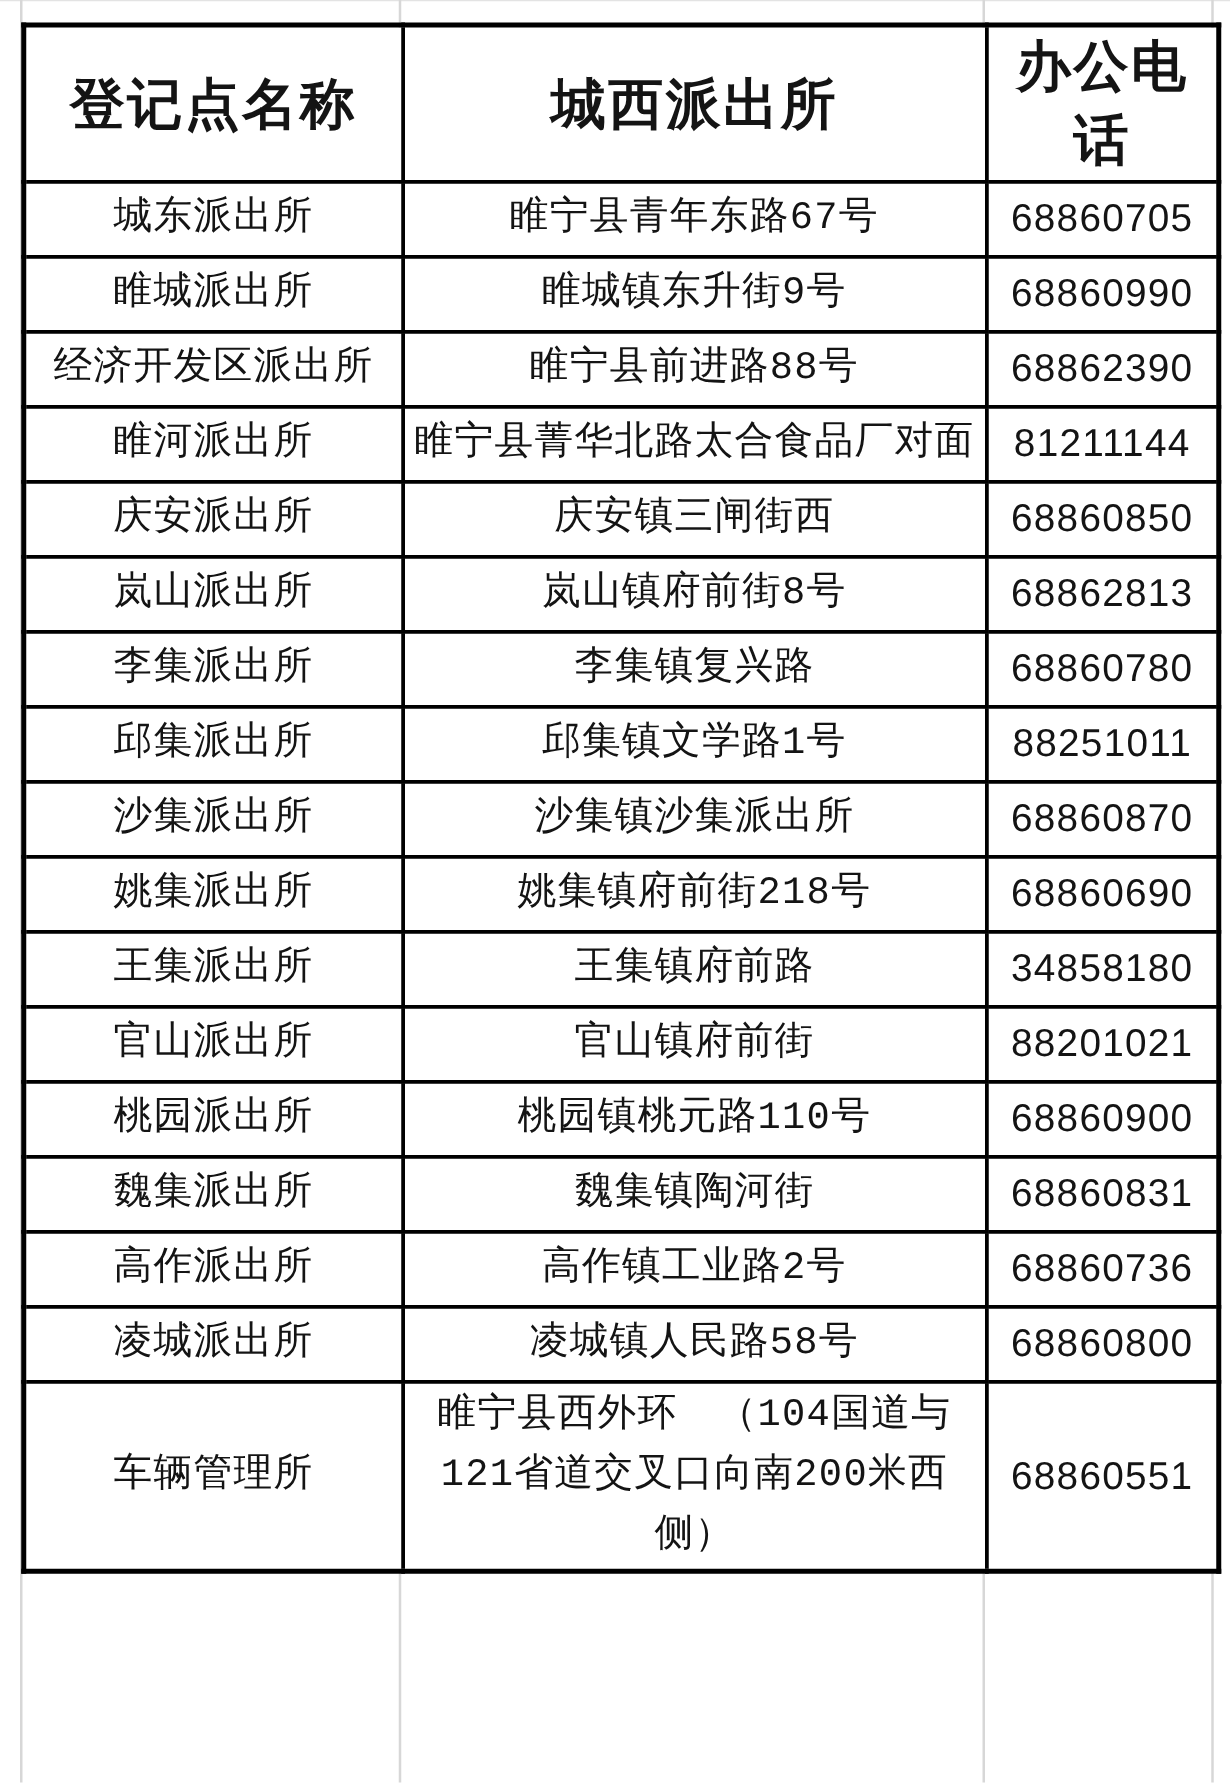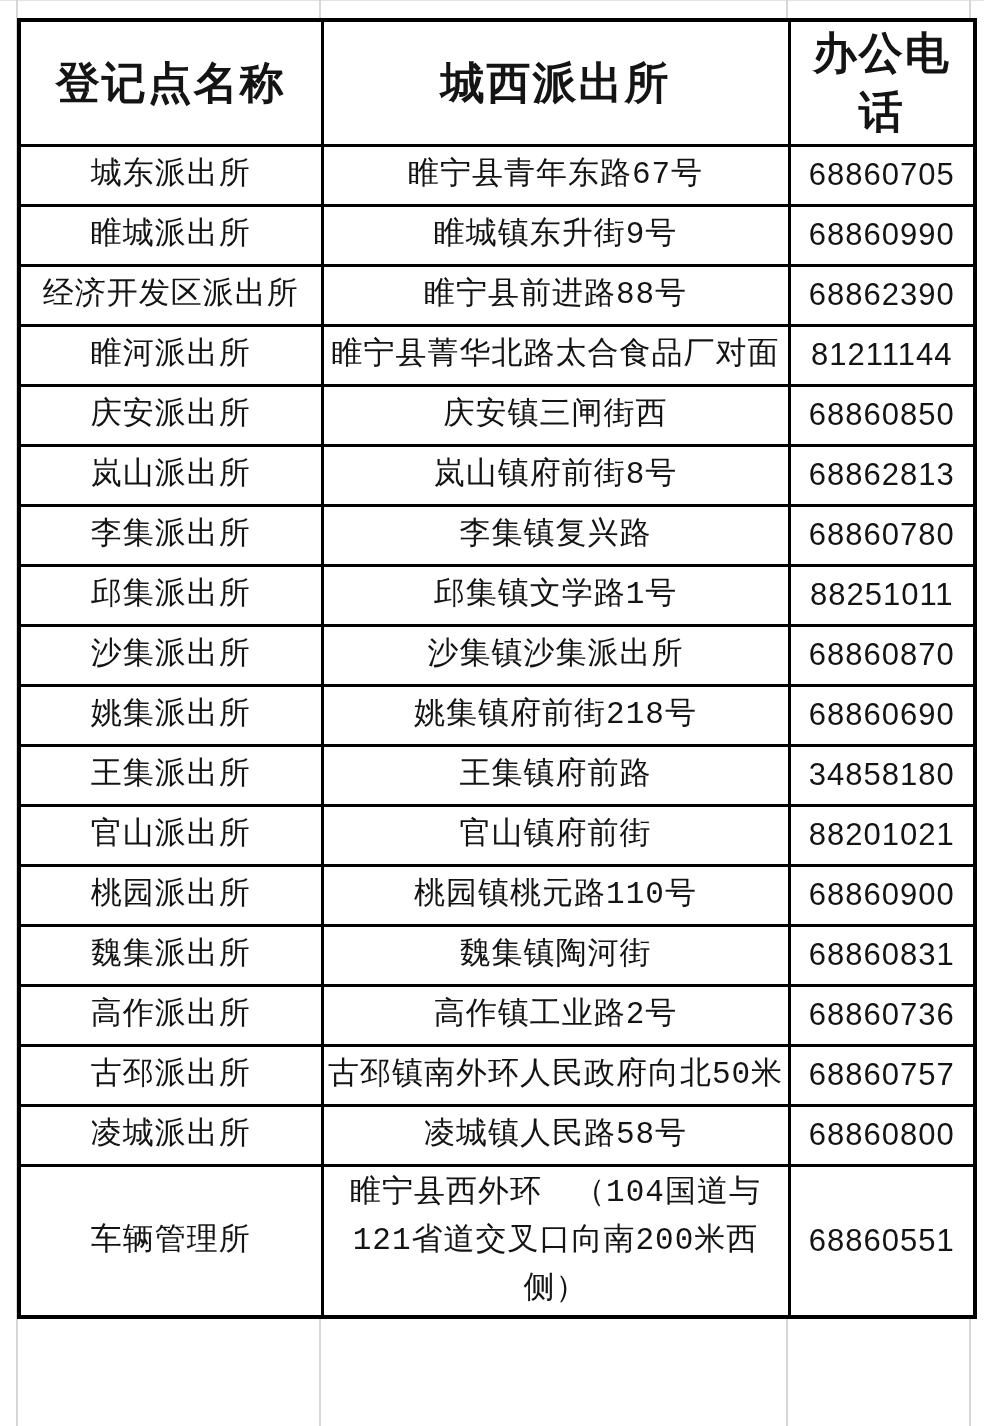--- a/index.html
+++ b/index.html
@@ -149,25 +149,20 @@
       <td class="name-cell">魏集派出所</td>
       <td class="addr-cell">魏集镇陶河街</td>
       <td class="phone-cell">68860831</td>
     </tr>
       <tr>
       <td class="name-cell">高作派出所</td>
       <td class="addr-cell">高作镇工业路2号</td>
       <td class="phone-cell">68860736</td>
     </tr>
       <tr>
-      <td class="name-cell">古邳派出所</td>
-      <td class="addr-cell">古邳镇南外环人民政府向北50米</td>
-      <td class="phone-cell">68860757</td>
-    </tr>
-      <tr>
       <td class="name-cell">凌城派出所</td>
       <td class="addr-cell">凌城镇人民路58号</td>
       <td class="phone-cell">68860800</td>
     </tr>
       <tr>
       <td class="name-cell">车辆管理所</td>
       <td class="addr-cell">睢宁县西外环　（104国道与121省道交叉口向南200米西侧）</td>
       <td class="phone-cell">68860551</td>
     </tr>
     </tbody>

